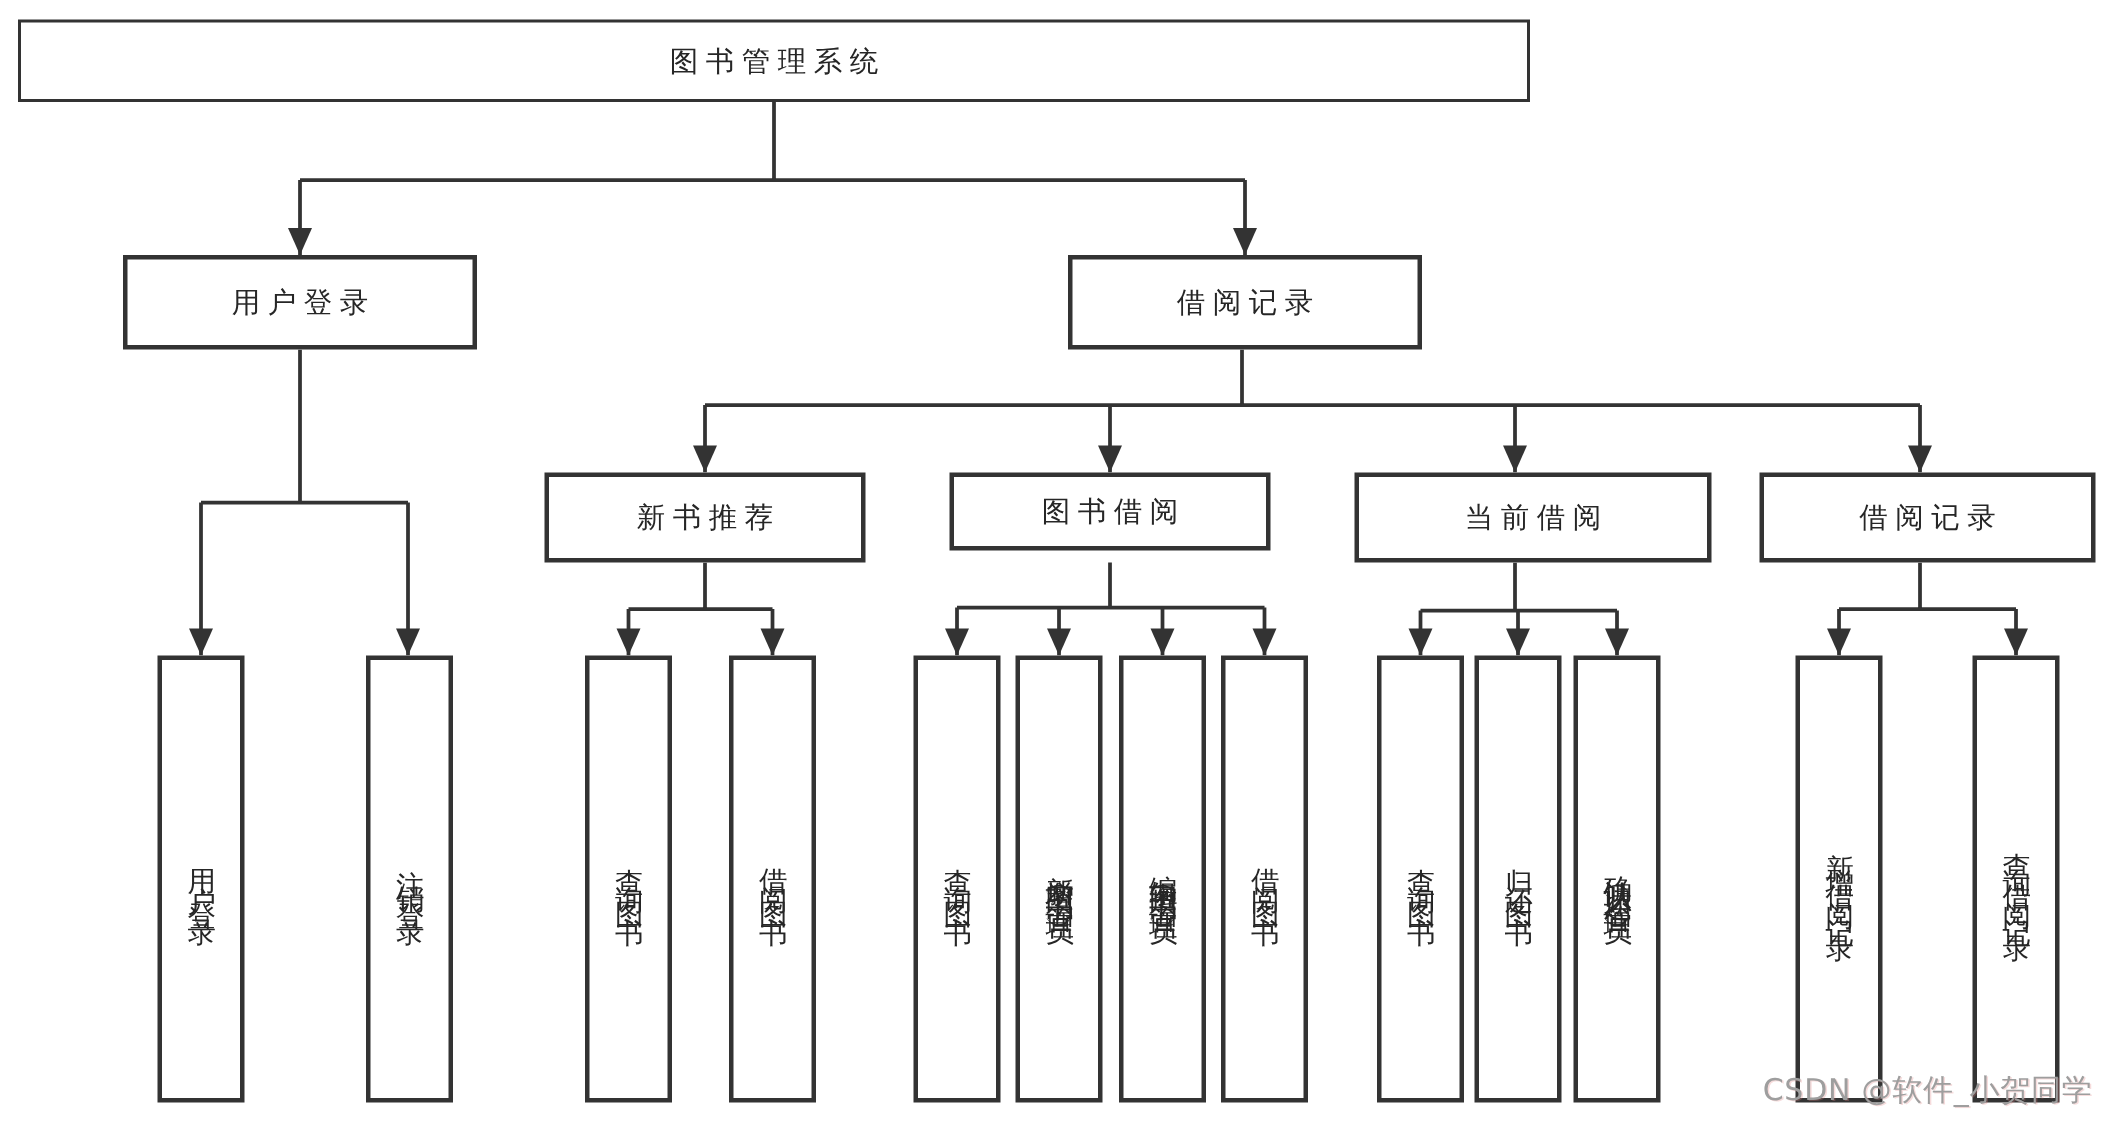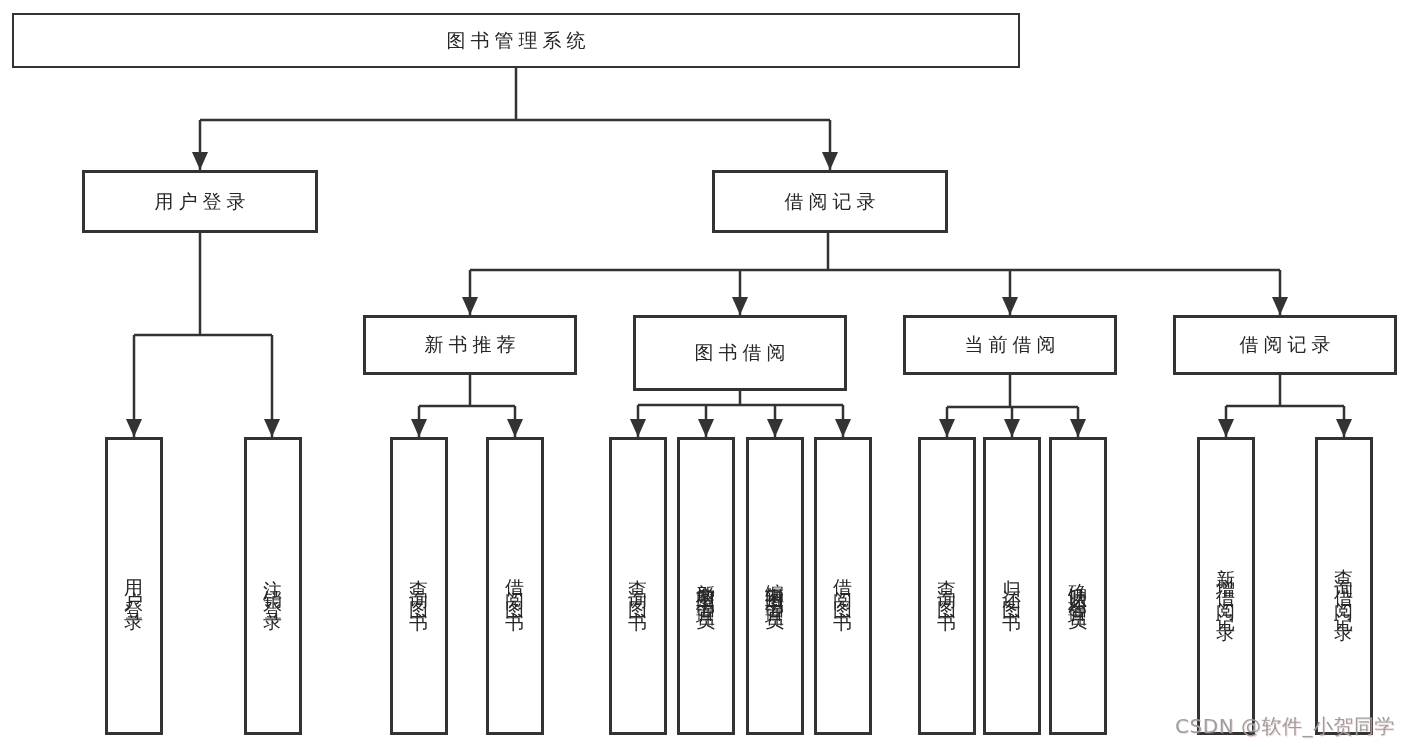--- a/index.html
+++ b/index.html
@@ -124,24 +124,24 @@
   <div class="box" style="left:82px; top:170px; width:236px; height:63px;">
     <span class="h-label">用户登录</span>
   </div>
   <div class="box" style="left:712px; top:170px; width:236px; height:63px;">
     <span class="h-label">借阅记录</span>
   </div>
 
   <div class="box" style="left:363px; top:315px; width:214px; height:60px;text-align:right;">
     <span class="h-label">新书推荐</span>
   </div>
-  <div class="box" style="left:633px; top:315px; width:214px; height:76px;">
+  <div class="box" style="left:633px; top:315px; width:214px; height:52px;">
     <span class="h-label">图书借阅</span>
   </div>
-  <div class="box" style="left:903px; top:315px; width:214px; height:60px;">
+  <div class="box" style="left:903px; top:315px; width:238px; height:60px;">
     <span class="h-label">当前借阅</span>
   </div>
   <div class="box" style="left:1173px; top:315px; width:224px; height:60px;">
     <span class="h-label">借阅记录</span>
   </div>
 
   <div class="box leaf" style="left:105px; top:437px; width:58px; height:298px;">
     <span class="v-label">用户登录</span>
   </div>
   <div class="box leaf" style="left:244px; top:437px; width:58px; height:298px;">

